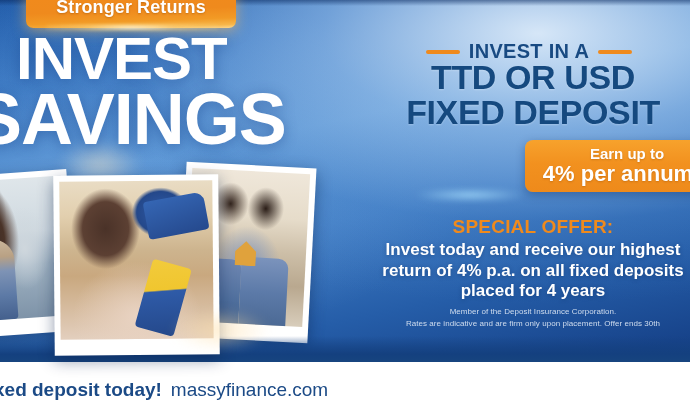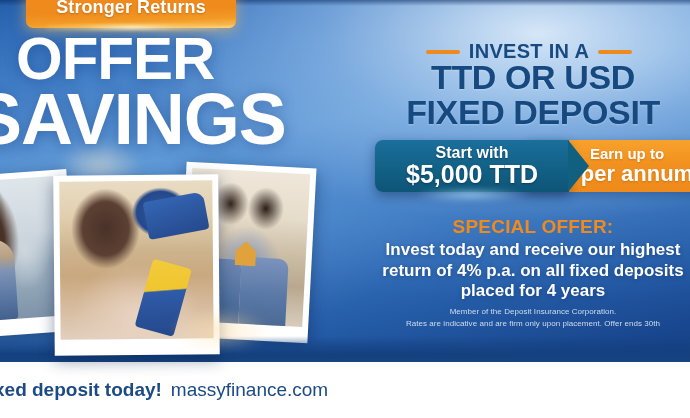--- a/index.html
+++ b/index.html
@@ -221,21 +221,21 @@
 
   <div class="topband"></div>
   <div class="left-glow"></div>
 
   <div class="badge">
     <span>Stronger Returns</span>
   </div>
   <div class="badge-glow"></div>
 
   <div class="hero">
-    <div class="l1">OFFER</div>
+    <div class="l1">INVEST</div>
     <div class="l2">SAVINGS</div>
   </div>
 
   <div class="photos">
     <div class="pic pic-left">
       <div class="inner p1"></div>
     </div>
     <div class="pic pic-right">
       <div class="inner p3">
         <div class="denim2"></div>
@@ -260,24 +260,20 @@
 
     <div class="headline">
       <div>TTD OR USD</div>
       <div>FIXED DEPOSIT</div>
     </div>
 
     <div class="pills">
       <div class="pill-orange">
         <div class="t1">Earn up to</div>
         <div class="t2">4% per annum</div>
-      </div>
-      <div class="pill-teal">
-        <div class="t1">Start with</div>
-        <div class="t2">$5,000 TTD</div>
       </div>
       <div class="pill-glow"></div>
     </div>
 
     <div class="offer">
       <div class="title">SPECIAL OFFER:</div>
       <div class="body">
         <div>Invest today and receive our highest</div>
         <div>return of 4% p.a. on all fixed deposits</div>
         <div>placed for 4 years</div>

